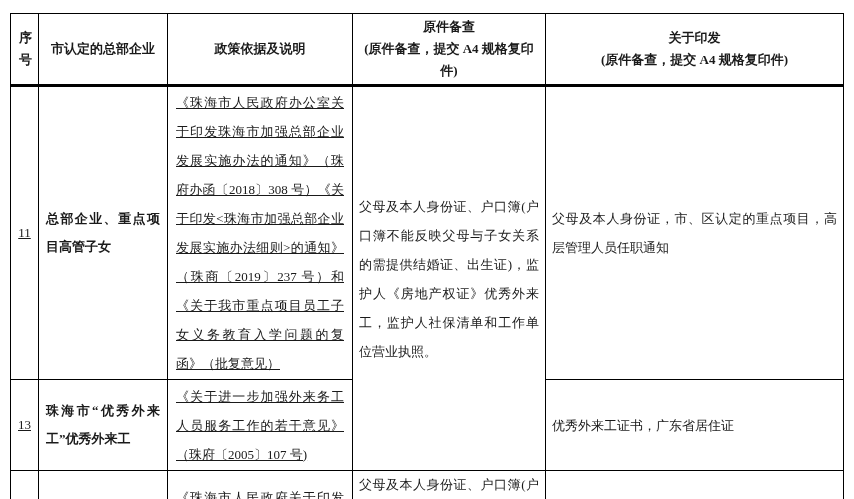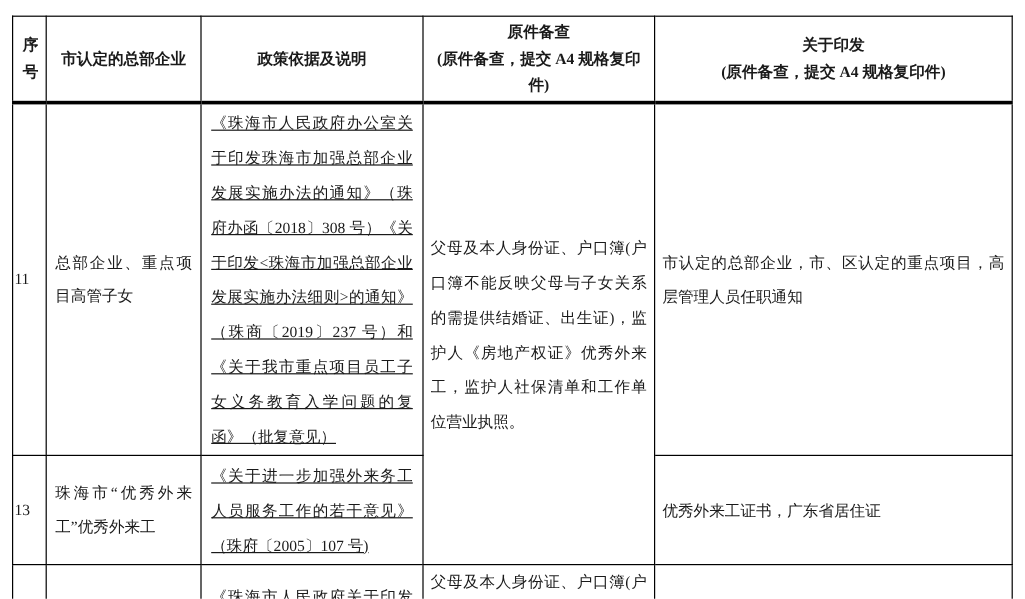--- a/index.html
+++ b/index.html
@@ -48,26 +48,29 @@
     border-bottom: 3px solid #000000;
   }
   tr.header-row { height: 43px; }
   tr.row-11 { height: 232px; }
   tr.row-12 { height: 91px; }
   tr.row-13 { height: 98px; }
 
   th.c-no { padding: 2px 6px; text-align: right; }
 
   td.c-no {
+    text-align: center;
     line-height: 18px;
+    text-decoration: underline;
   }
   td.c-cat {
     text-align: justify;
     padding: 2px 7px;
     line-height: 28px;
+    font-weight: bold;
   }
   td.c-policy {
     text-align: justify;
     padding: 1px 8px;
     line-height: 29px;
     text-decoration: underline;
   }
   td.c-basic,
   td.c-proof {
     text-align: justify;
@@ -108,21 +111,21 @@
           <span class="h-sub">(原件备查，提交 A4 规格复印件)</span>
         </th>
       </tr>
     </thead>
     <tbody>
       <tr class="row-11">
         <td class="c-no">11</td>
         <td class="c-cat">总部企业、重点项目高管子女</td>
         <td class="c-policy">《珠海市人民政府办公室关于印发珠海市加强总部企业发展实施办法的通知》（珠府办函〔2018〕308 号）《关于印发&lt;珠海市加强总部企业发展实施办法细则&gt;的通知》（珠商〔2019〕237 号）和《关于我市重点项目员工子女义务教育入学问题的复函》（批复意见）</td>
         <td class="c-basic" rowspan="2">父母及本人身份证、户口簿(户口簿不能反映父母与子女关系的需提供结婚证、出生证)，监护人《房地产权证》优秀外来工，监护人社保清单和工作单位营业执照。</td>
-        <td class="c-proof">市认定的总部企业，市、区认定的重点项目，高层管理人员任职通知</td>
+        <td class="c-proof">父母及本人身份证，市、区认定的重点项目，高层管理人员任职通知</td>
       </tr>
       <tr class="row-12">
         <td class="c-no">13</td>
         <td class="c-cat">珠海市“优秀外来工”优秀外来工</td>
         <td class="c-policy">《关于进一步加强外来务工人员服务工作的若干意见》（珠府〔2005〕107 号)</td>
         <td class="c-proof">优秀外来工证书，广东省居住证</td>
       </tr>
       <tr class="row-13">
         <td class="c-no">13</td>
         <td class="c-cat">珠海市荣誉市民子女</td>

